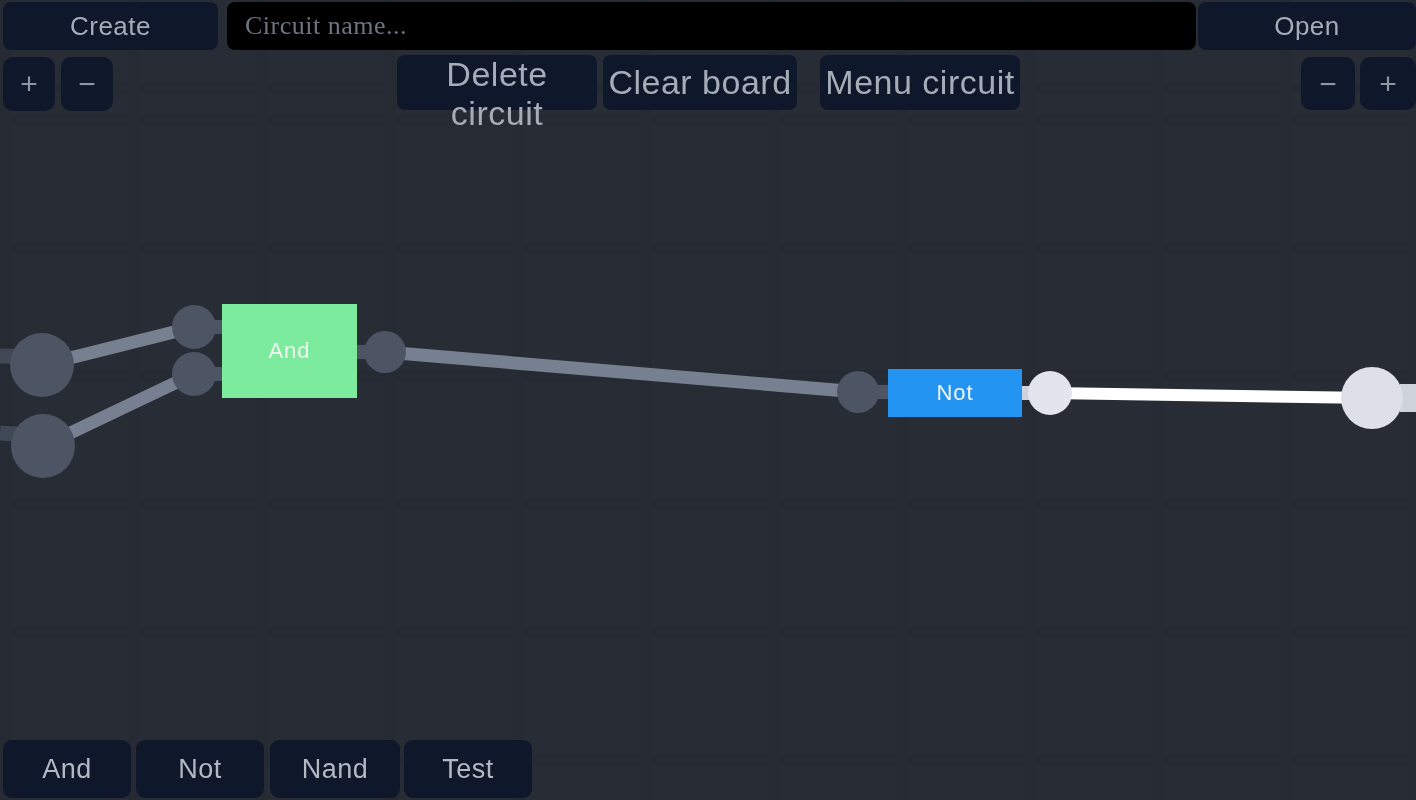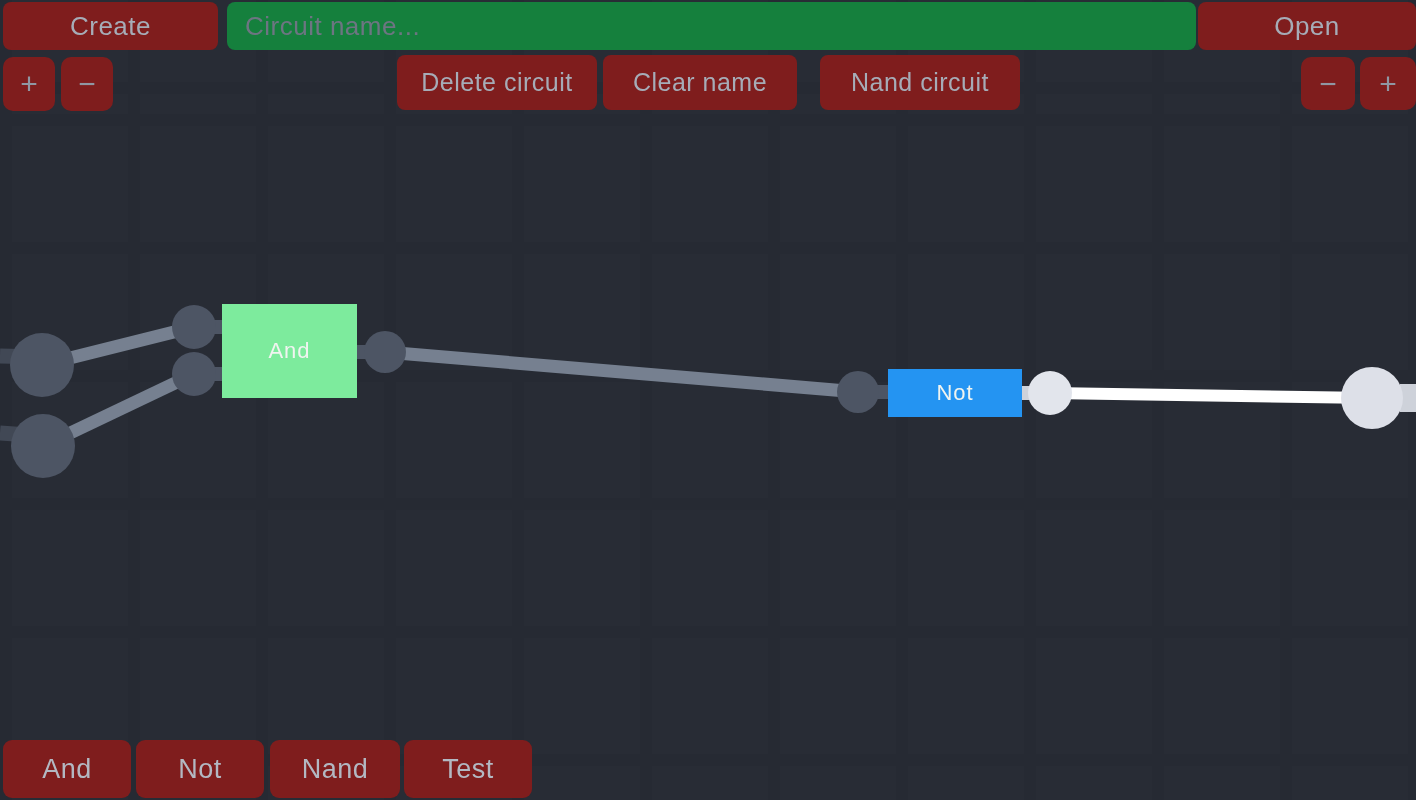--- a/index.html
+++ b/index.html
@@ -25,39 +25,39 @@
   svg.wires{position:absolute;left:0;top:0;z-index:1;}
 
   .gate{
     position:absolute;z-index:2;
     display:flex;align-items:center;justify-content:center;
     color:#f0f4f0;font-size:22px;letter-spacing:1px;
   }
 
   button{
     font-family:"Liberation Sans", sans-serif;
-    background:#7f1d1d;border:none;border-radius:8px;
+    background:#0f172a;border:none;border-radius:8px;
     color:#a6acb7;cursor:pointer;padding:0;
   }
   .topbtn{position:absolute;z-index:3;font-size:26px;letter-spacing:.5px;}
-  .actbtn{position:absolute;z-index:3;font-size:25px;letter-spacing:.5px;}
+  .actbtn{position:absolute;z-index:3;font-size:34px;letter-spacing:.5px;}
   .zoombtn{
     position:absolute;z-index:3;font-size:30px;color:#9097a3;
     border-radius:10px;line-height:1;
   }
   .palettebtn{position:absolute;z-index:3;font-size:27px;color:#b3b8c2;
     border-radius:9px;letter-spacing:.5px;}
 
   input.name{
     position:absolute;z-index:3;
     left:227px;top:2px;width:969px;height:48px;
     box-sizing:border-box;
-    background:#15803d;border:none;border-radius:8px;
+    background:#000000;border:none;border-radius:8px;
     padding:0 18px;font-size:26px;letter-spacing:.5px;
-    color:#c6ccd6;font-family:Liberation Sans, sans-serif;
+    color:#c6ccd6;font-family:Liberation Serif, serif;
     outline:none;
   }
   input.name::placeholder{color:#6d7582;opacity:1;}
 </style>
 </head>
 <body>
 
 <div class="app">
   <div class="grid"></div>
 
@@ -96,22 +96,22 @@
   <button class="topbtn" style="left:3px;top:2px;width:215px;height:48px;">Create</button>
 
   <input class="name" type="text" placeholder="Circuit name..." style="">
 
   <button class="topbtn" style="left:1198px;top:2px;width:218px;height:48px;">Open</button>
 
   <button class="zoombtn" style="left:3px;top:57px;width:52px;height:54px;">+</button>
   <button class="zoombtn" style="left:61px;top:57px;width:52px;height:54px;">−</button>
 
   <button class="actbtn" style="left:397px;top:55px;width:200px;height:55px;">Delete circuit</button>
-  <button class="actbtn" style="left:603px;top:55px;width:194px;height:55px;">Clear name</button>
-  <button class="actbtn" style="left:820px;top:55px;width:200px;height:55px;">Nand circuit</button>
+  <button class="actbtn" style="left:603px;top:55px;width:194px;height:55px;">Clear board</button>
+  <button class="actbtn" style="left:820px;top:55px;width:200px;height:55px;">Menu circuit</button>
 
   <button class="zoombtn" style="left:1301px;top:57px;width:54px;height:53px;">−</button>
   <button class="zoombtn" style="left:1360px;top:57px;width:56px;height:53px;">+</button>
 
   <button class="palettebtn" style="left:3px;top:740px;width:128px;height:58px;">And</button>
   <button class="palettebtn" style="left:136px;top:740px;width:128px;height:58px;">Not</button>
   <button class="palettebtn" style="left:404px;top:740px;width:128px;height:58px;">Test</button>
   <button class="palettebtn" style="left:270px;top:740px;width:130px;height:58px;">Nand</button>
 </div>
 

